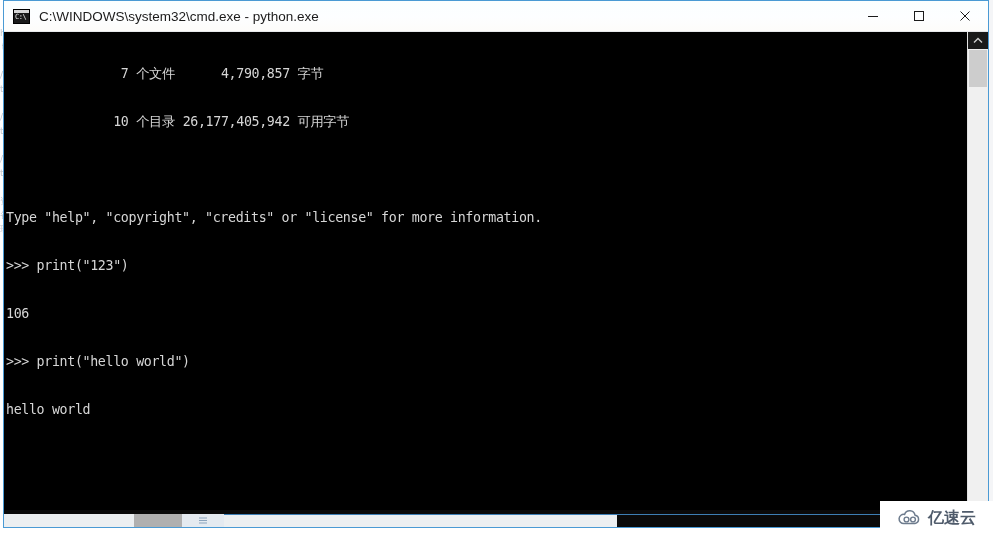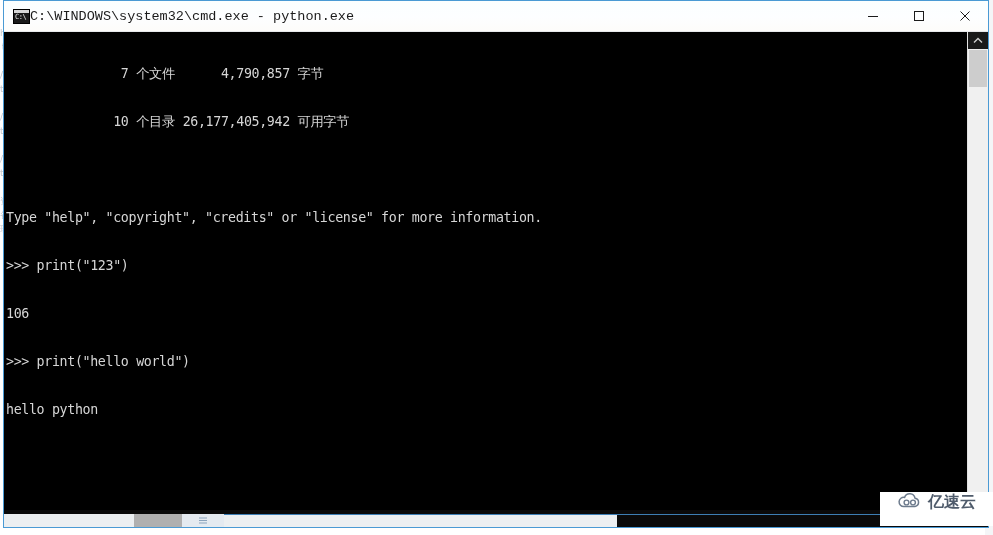--- a/index.html
+++ b/index.html
@@ -83,22 +83,22 @@
   #window-icon .icon-text {
     position: absolute;
     left: 1px; top: 3px;
     font-family: "DejaVu Sans Mono", monospace;
     font-size: 7px;
     line-height: 8px;
     color: #e8e8e8;
     letter-spacing: -0.5px;
   }
   #window-title {
-    margin-left: 0;
-    font-family: Liberation Mono, monospace;
+    margin-left: 9px;
+    font-family: Liberation Sans, sans-serif;
     font-size: 13.5px;
     color: #1b1b1b;
     white-space: nowrap;
   }
   #window-controls {
     position: absolute;
     right: 0; top: 0;
     height: 30px;
     display: flex;
   }
@@ -207,25 +207,26 @@
     left: 220px; top: 4px;
     right: 0;
     height: 1px;
     background: #3e7fb5;
   }
 
   
   #watermark {
     position: absolute;
     right: 0;
-    bottom: 9px;
+    bottom: 0;
     width: 113px;
     height: 34px;
     background: #ffffff;
     display: flex;
+    align-items: center;
     justify-content: center;
     gap: 5px;
     margin-left: 35px;
   }
   #watermark-logo { flex: none; display: block; }
   #watermark-text {
     font-family: "DejaVu Sans", sans-serif;
     font-size: 16px;
     font-weight: bold;
     color: #4f5b6b;
@@ -286,21 +287,21 @@
   <div id="console-body">
 
     <div id="console-text">
       <div class="line">               7 个文件      4,790,857 字节</div>
       <div class="line">              10 个目录 26,177,405,942 可用字节</div>
       <div class="line"></div>
       <div class="line">Type "help", "copyright", "credits" or "license" for more information.</div>
       <div class="line">&gt;&gt;&gt; print("123")</div>
       <div class="line">106</div>
       <div class="line">&gt;&gt;&gt; print("hello world")</div>
-      <div class="line">hello python</div>
+      <div class="line">hello world</div>
       
     </div>
 
     <div id="vertical-scrollbar">
       <div id="scroll-up-button">
         <svg width="10" height="7" viewBox="0 0 10 7">
           <polyline points="1,5.5 5,1.5 9,5.5" fill="none" stroke="#cfcfcf" stroke-width="1.4"></polyline>
         </svg>
       </div>
       <div id="scroll-track-upper"></div>

